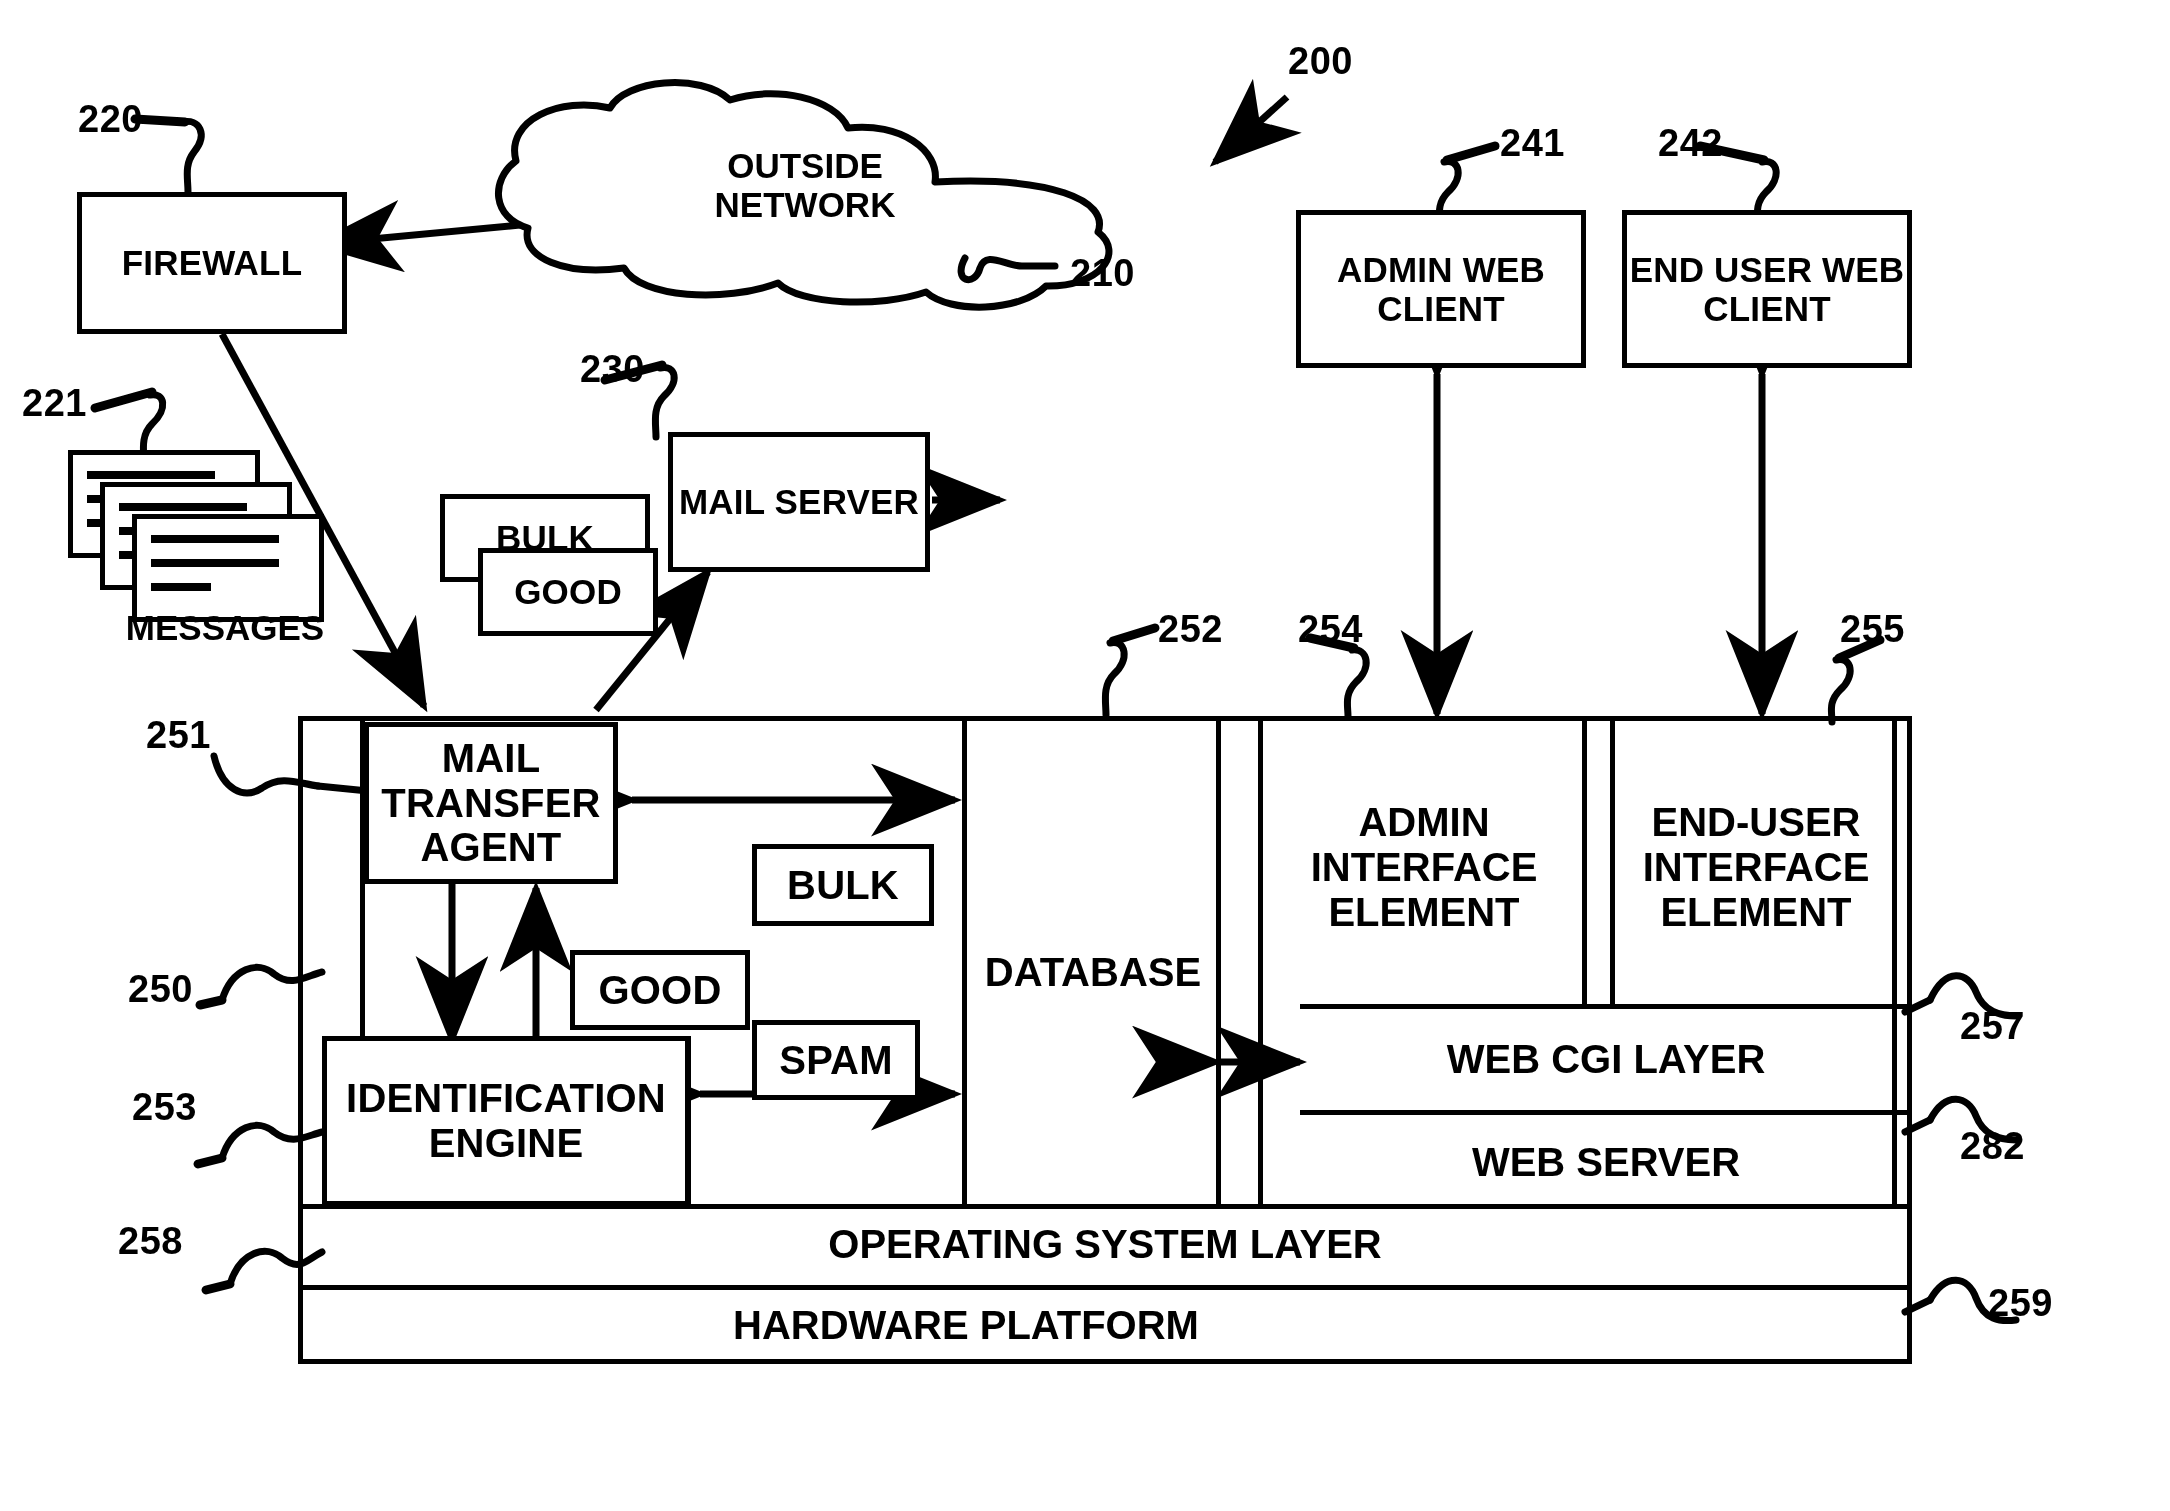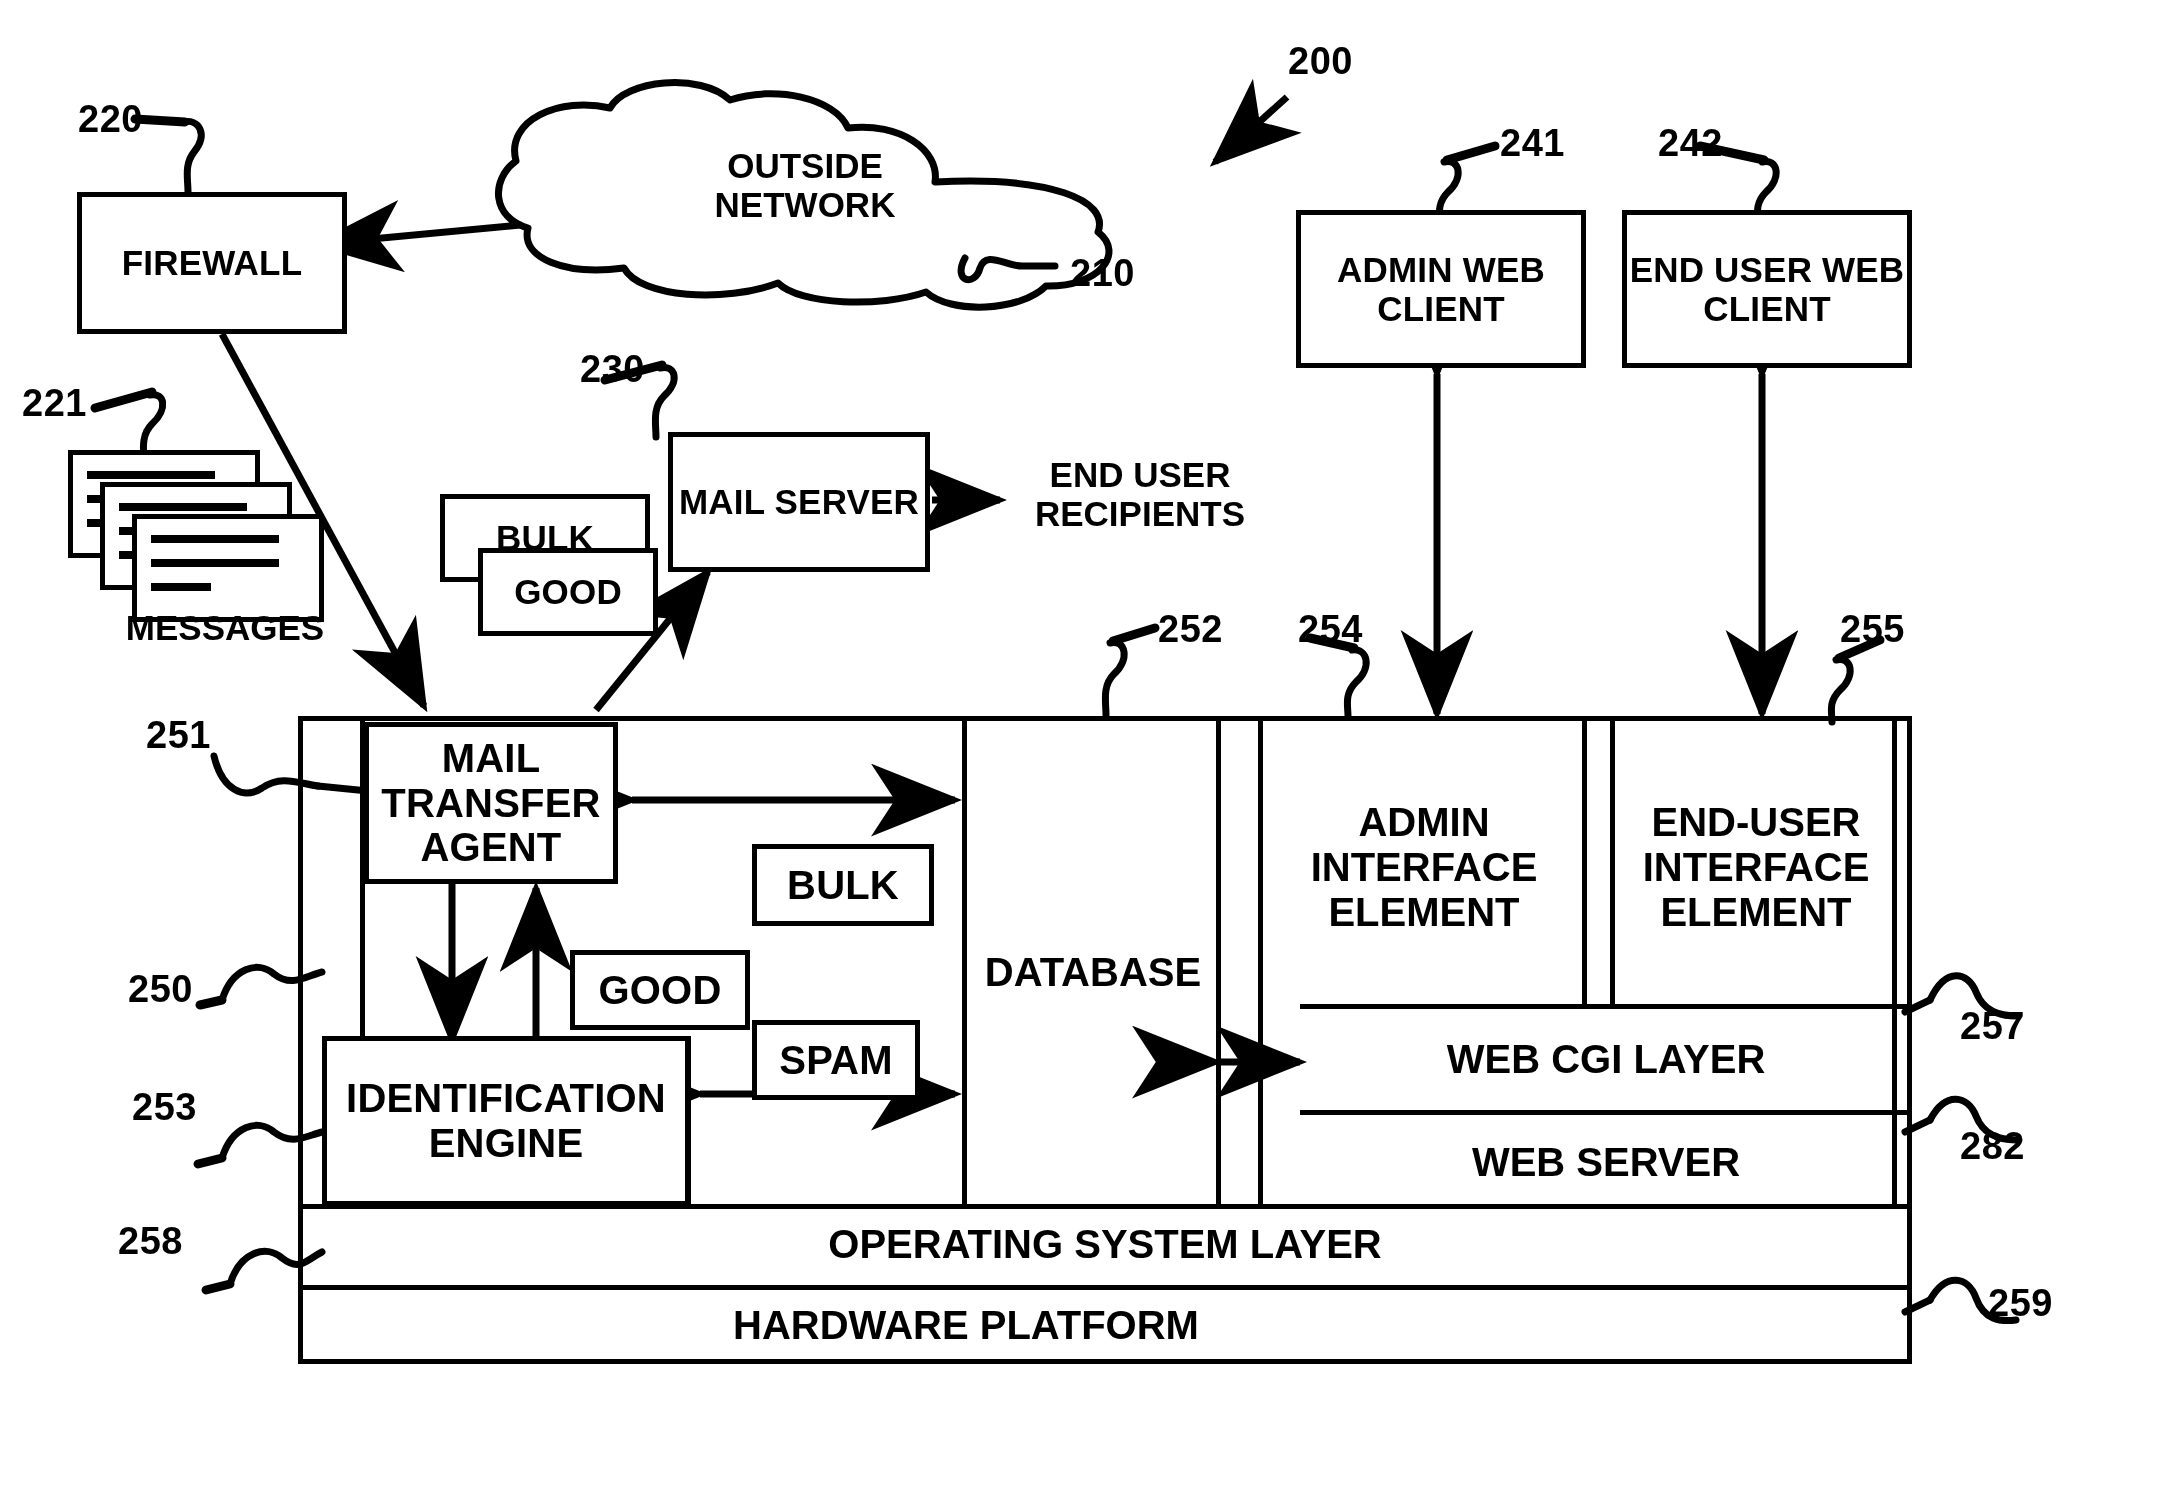--- a/index.html
+++ b/index.html
@@ -206,22 +206,20 @@
   <div class="plain f42" style="left:80px; top:608px; width:290px;">MESSAGES</div>
   <div class="refnum" style="left:22px; top:382px;">221</div>
 
   <div class="box f42" style="left:440px; top:494px; width:210px; height:88px;">BULK</div>
   <div class="box f42" style="left:478px; top:548px; width:180px; height:88px;">GOOD</div>
 
   <div class="box f42" style="left:668px; top:432px; width:262px; height:140px;">MAIL
 SERVER</div>
   <div class="refnum" style="left:580px; top:348px;">230</div>
 
-  <div class="plain f42" style="left:1010px; top:455px; width:260px;">END USER
-RECIPIENTS</div>
 
   <div class="refnum" style="left:1288px; top:40px;">200</div>
 
   <div class="box f42" style="left:1296px; top:210px; width:290px; height:158px;">ADMIN
 WEB CLIENT</div>
   <div class="refnum" style="left:1500px; top:122px;">241</div>
 
   <div class="box f42" style="left:1622px; top:210px; width:290px; height:158px;">END USER
 WEB CLIENT</div>
   <div class="refnum" style="left:1658px; top:122px;">242</div>

